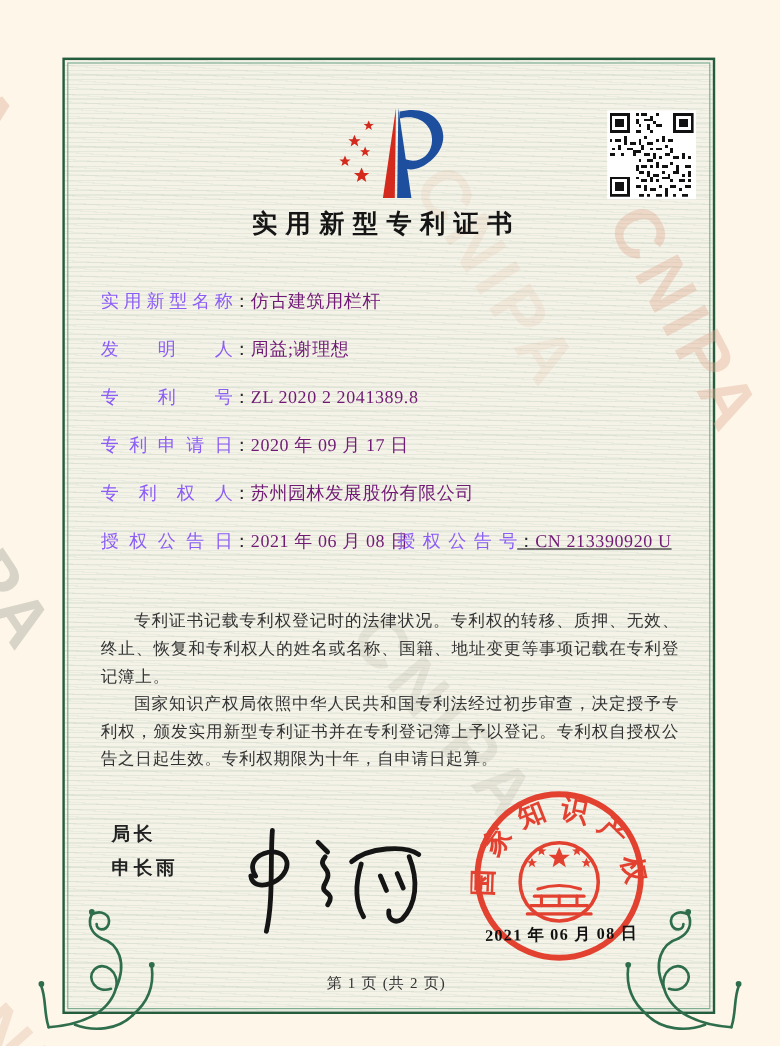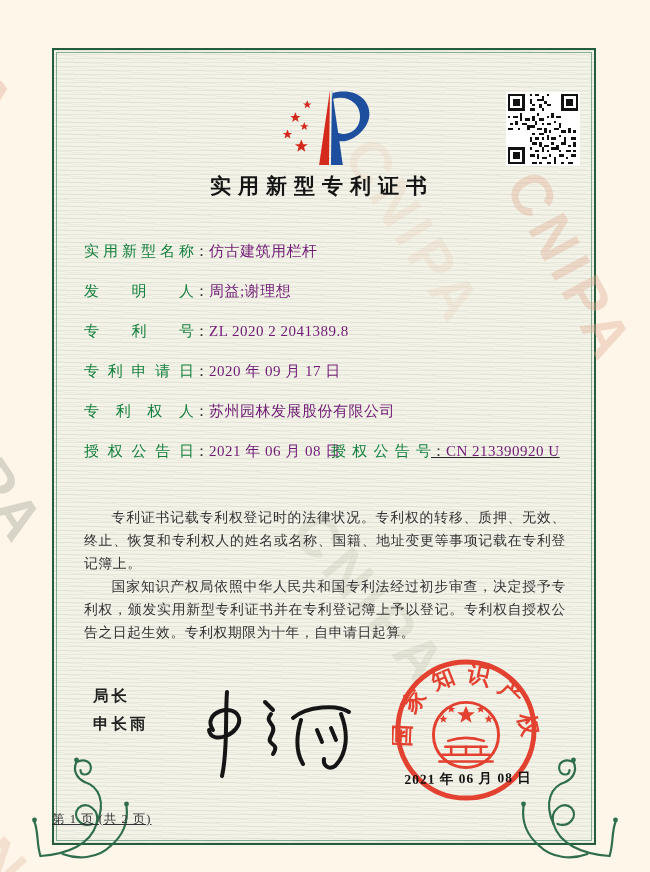--- a/index.html
+++ b/index.html
@@ -27,36 +27,36 @@
   
   .z2{position:absolute;z-index:2;}
   .cert-no{left:84px;top:89px;font-size:14.5px;letter-spacing:1.5px;color:#333;}
   .logo{left:278px;top:86px;width:100px;height:84px;}
   .qr{left:506px;top:92px;width:70px;height:70px;background:#fff;padding:2px;}
   .title{left:52px;top:172px;width:540px;text-align:center;font-size:21px;
          font-weight:600;letter-spacing:7px;color:#151515;}
   .rows{left:84px;top:242px;width:482px;}
   .row{position:relative;height:40px;font-size:15px;white-space:nowrap;}
   .lbl{display:inline-block;width:110px;text-align:justify;text-align-last:justify;
-       vertical-align:top;color:#15803d;}
+       vertical-align:top;color:#8b5cf6;}
   .val{color:#701a75;letter-spacing:0.5px;}
   .col2{position:absolute;left:247px;top:0;text-decoration:underline;}
   .col2 .lbl{width:100px;}
   .paras{left:84px;top:506px;width:482px;font-size:13.8px;line-height:23px;
          color:#333;text-align:justify;letter-spacing:0.6px;}
   .paras p{margin:0;text-indent:2em;}
   .officer{left:93px;top:682px;font-family:"Liberation Sans","DejaVu Sans",sans-serif;
            font-size:15.5px;font-weight:600;letter-spacing:3px;line-height:28px;color:#222;}
   .sig{left:185px;top:688px;width:180px;height:95px;}
   .seal{left:392px;top:656px;width:148px;height:148px;opacity:0.92;}
   .seal-date{left:398px;top:770px;width:140px;text-align:center;font-size:13.5px;
              font-weight:700;color:#111;letter-spacing:1px;transform:rotate(-1deg);
              white-space:nowrap;}
-  .footer{left:52px;top:811px;width:540px;text-align:left;font-size:12.5px;color:#333;
-          letter-spacing:1px;text-decoration:underline;}
+  .footer{left:52px;top:811px;width:540px;text-align:center;font-size:12.5px;color:#333;
+          letter-spacing:1px;}
   .fl{width:125px;height:115px;}
   .fl-bl{left:30px;top:748px;}
   .fl-br{left:495px;top:748px;transform:scaleX(-1);}
 </style>
 </head>
 <body>
 
 <div class="page">
 
   <div class="frame-bg">

